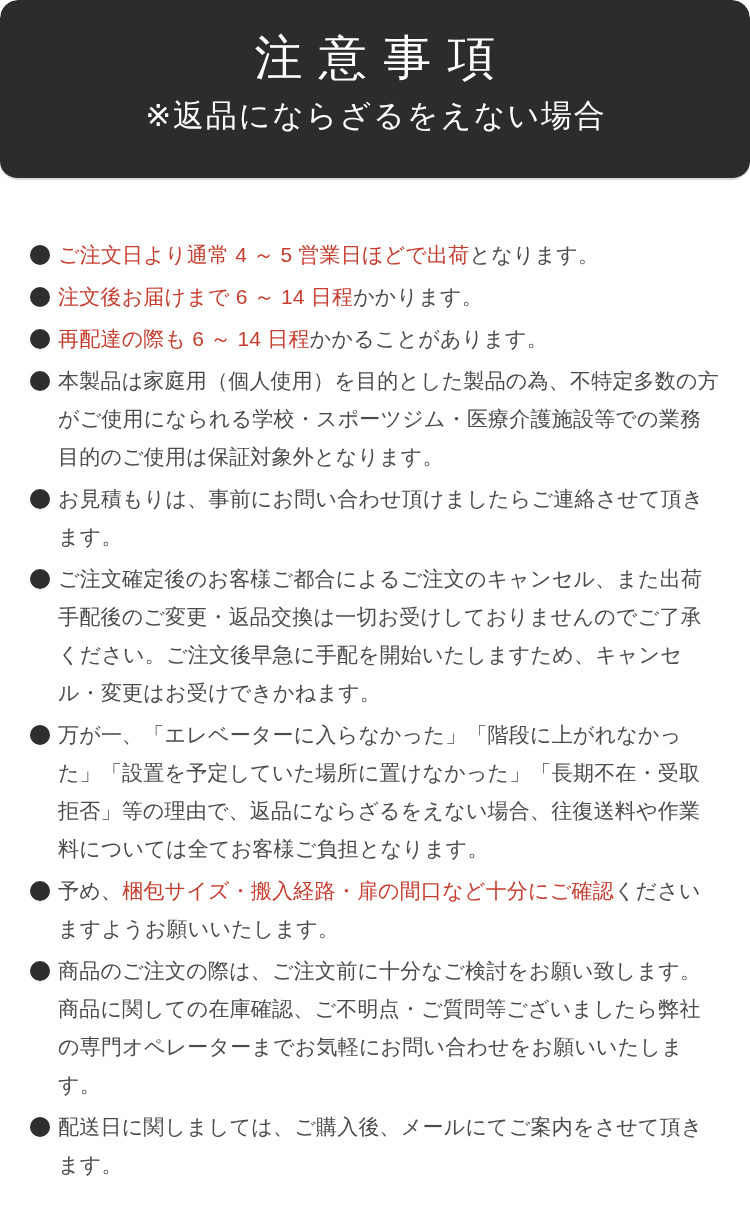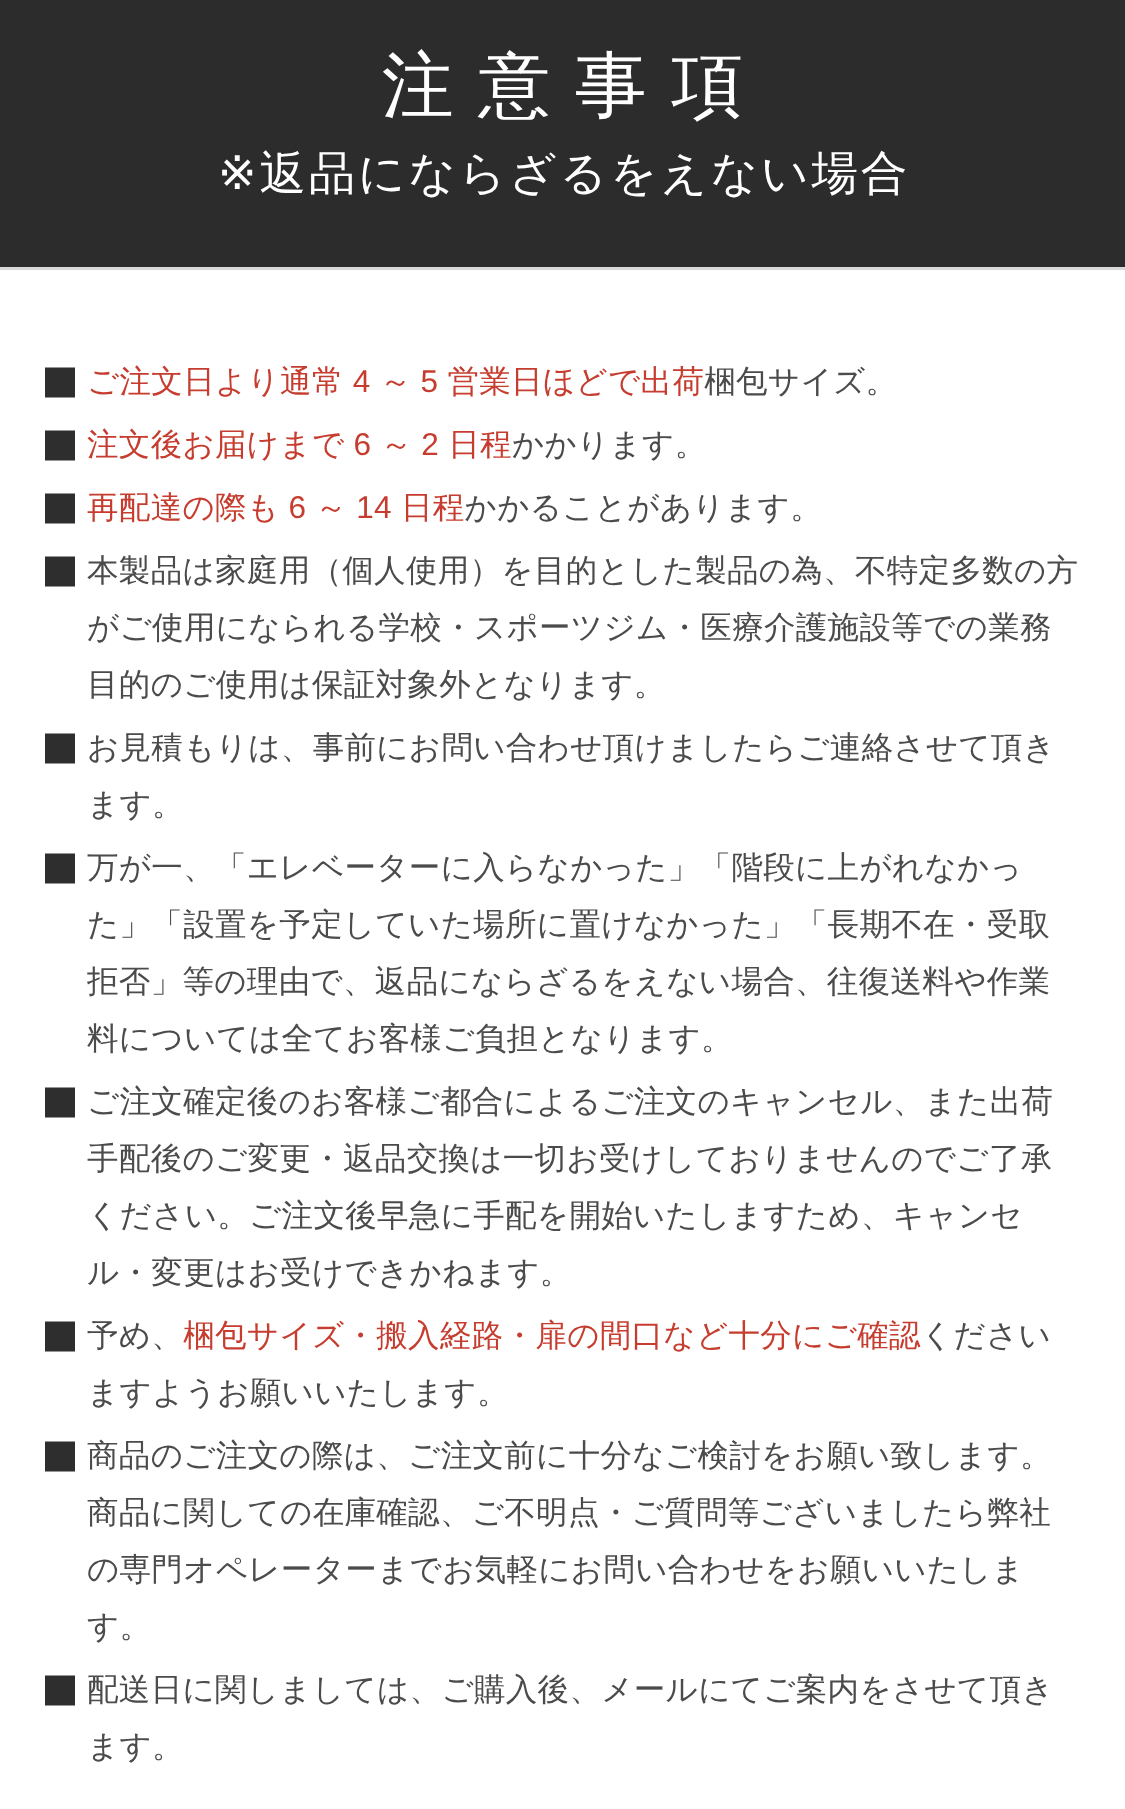--- a/index.html
+++ b/index.html
@@ -3,21 +3,21 @@
 <meta charset="utf-8">
 <style>
   :root {
     --header-bg: #2c2c2c;
     --header-text: #ffffff;
     --body-text: #4b4b4b;
     --accent: #c63d2f;
     --bullet: #2e2e2e;
     --divider: #d9d9d9;
   }
-  * { margin: 0; padding: 0; box-sizing: border-box; }
+  * { margin: 0; padding: 0; box-sizing: border-box; border-radius: 18px; }
   html, body { background: #ffffff; }
   body {
     font-family: "Liberation Sans", "DejaVu Sans", sans-serif;
     width: 750px;
   }
   .page {
     position: relative;
     width: 750px;
     height: 1206px;
     background: #ffffff;
@@ -76,25 +76,25 @@
 </head>
 <body>
 
 <div class="page">
   <div class="header">
     <div class="header-title">注意事項</div>
     <div class="header-subtitle">※返品にならざるをえない場合</div>
   </div>
   <div class="content">
     <ul class="notice-list">
-        <li><span class="bullet"></span><span class="em">ご注文日より通常 4 ～ 5 営業日ほどで出荷</span><span>梱包サイズ。</span></li>
-        <li><span class="bullet"></span><span class="em">注文後お届けまで 6 ～ 2 日程</span><span>かかります。</span></li>
+        <li><span class="bullet"></span><span class="em">ご注文日より通常 4 ～ 5 営業日ほどで出荷</span><span>となります。</span></li>
+        <li><span class="bullet"></span><span class="em">注文後お届けまで 6 ～ 14 日程</span><span>かかります。</span></li>
         <li><span class="bullet"></span><span class="em">再配達の際も 6 ～ 14 日程</span><span>かかることがあります。</span></li>
         <li><span class="bullet"></span><span>本製品は家庭用（個人使用）を目的とした製品の為、不特定多数の方がご使用になられる学校・スポーツジム・医療介護施設等での業務目的のご使用は保証対象外となります。</span></li>
         <li><span class="bullet"></span><span>お見積もりは、事前にお問い合わせ頂けましたらご連絡させて頂きます。</span></li>
+        <li><span class="bullet"></span><span>ご注文確定後のお客様ご都合によるご注文のキャンセル、また出荷手配後のご変更・返品交換は一切お受けしておりませんのでご了承ください。ご注文後早急に手配を開始いたしますため、キャンセル・変更はお受けできかねます。</span></li>
         <li><span class="bullet"></span><span>万が一、「エレベーターに入らなかった」「階段に上がれなかった」「設置を予定していた場所に置けなかった」「長期不在・受取拒否」等の理由で、返品にならざるをえない場合、往復送料や作業料については全てお客様ご負担となります。</span></li>
-        <li><span class="bullet"></span><span>ご注文確定後のお客様ご都合によるご注文のキャンセル、また出荷手配後のご変更・返品交換は一切お受けしておりませんのでご了承ください。ご注文後早急に手配を開始いたしますため、キャンセル・変更はお受けできかねます。</span></li>
         <li><span class="bullet"></span><span>予め、</span><span class="em">梱包サイズ・搬入経路・扉の間口など十分にご確認</span><span>くださいますようお願いいたします。</span></li>
         <li><span class="bullet"></span><span>商品のご注文の際は、ご注文前に十分なご検討をお願い致します。商品に関しての在庫確認、ご不明点・ご質問等ございましたら弊社の専門オペレーターまでお気軽にお問い合わせをお願いいたします。</span></li>
         <li><span class="bullet"></span><span>配送日に関しましては、ご購入後、メールにてご案内をさせて頂きます。</span></li>
       </ul>
   </div>
 </div>
 
 </body></html>

